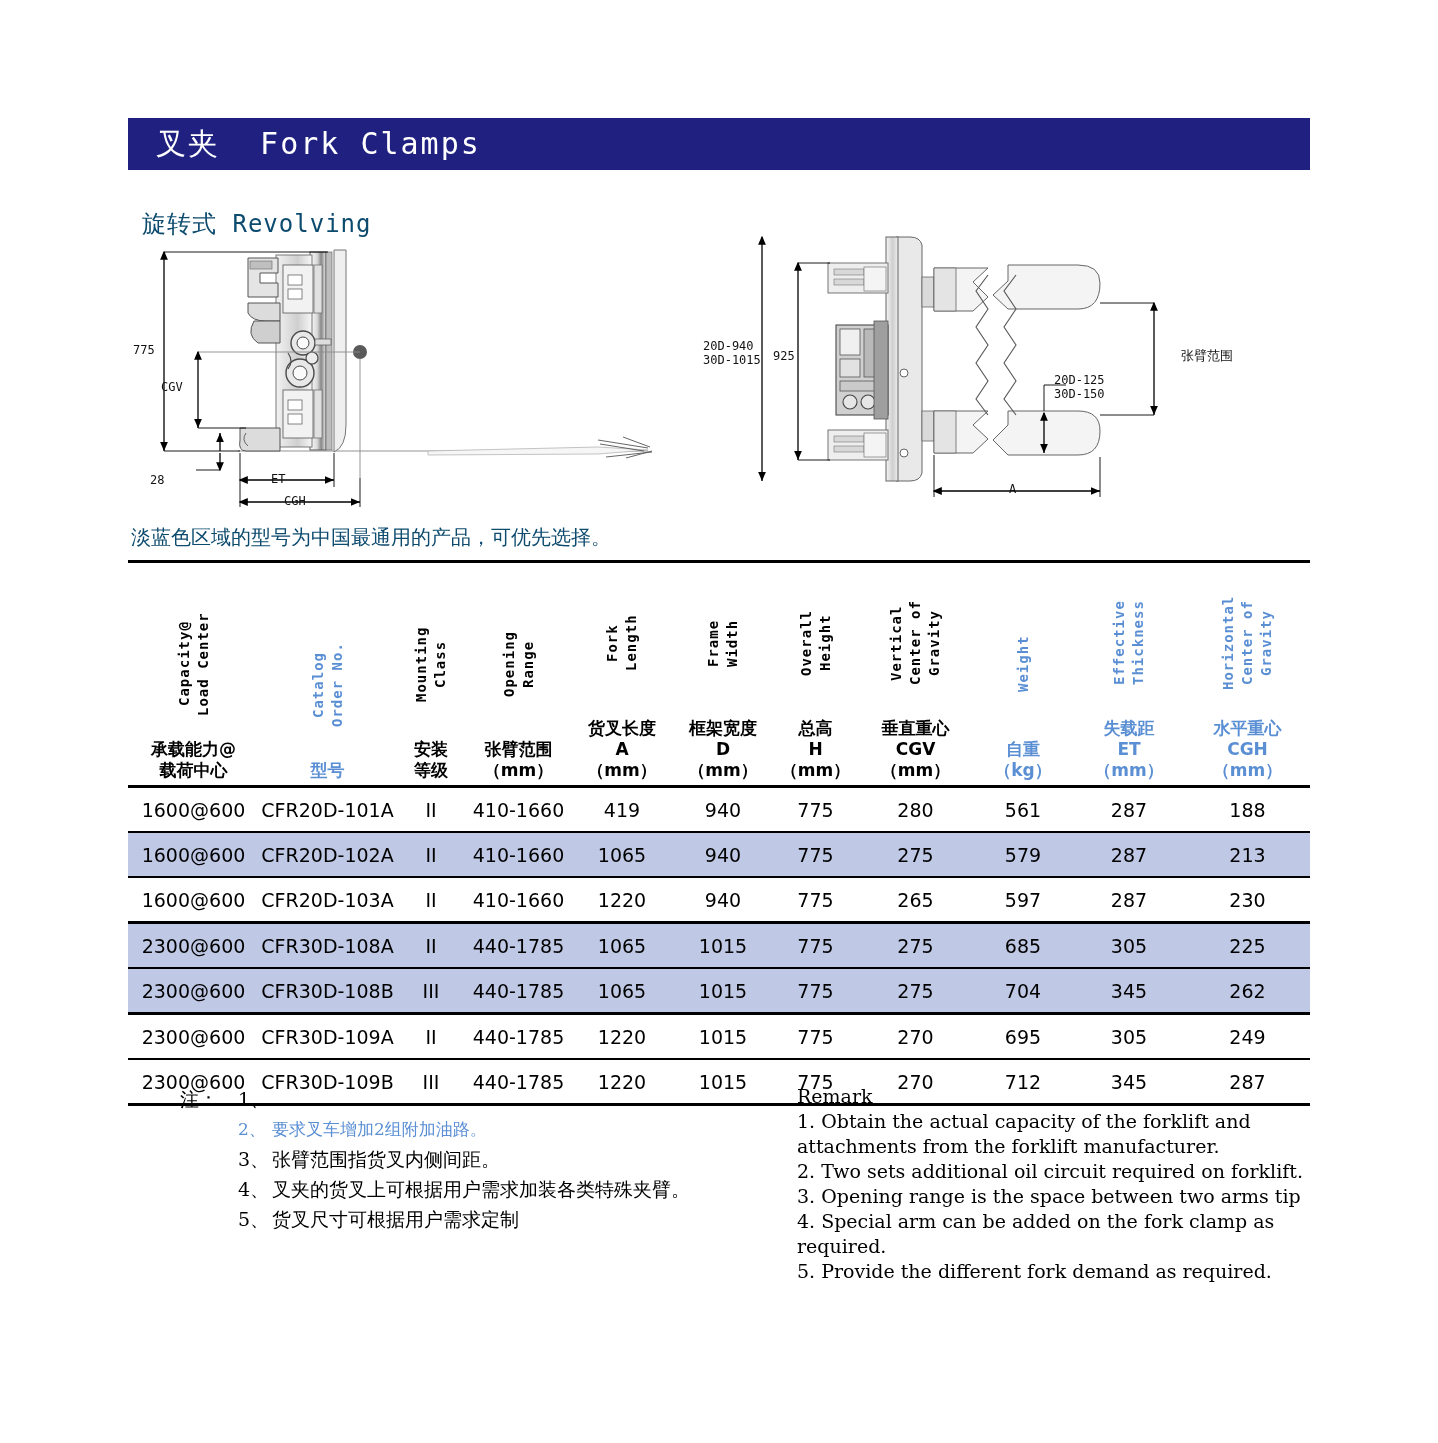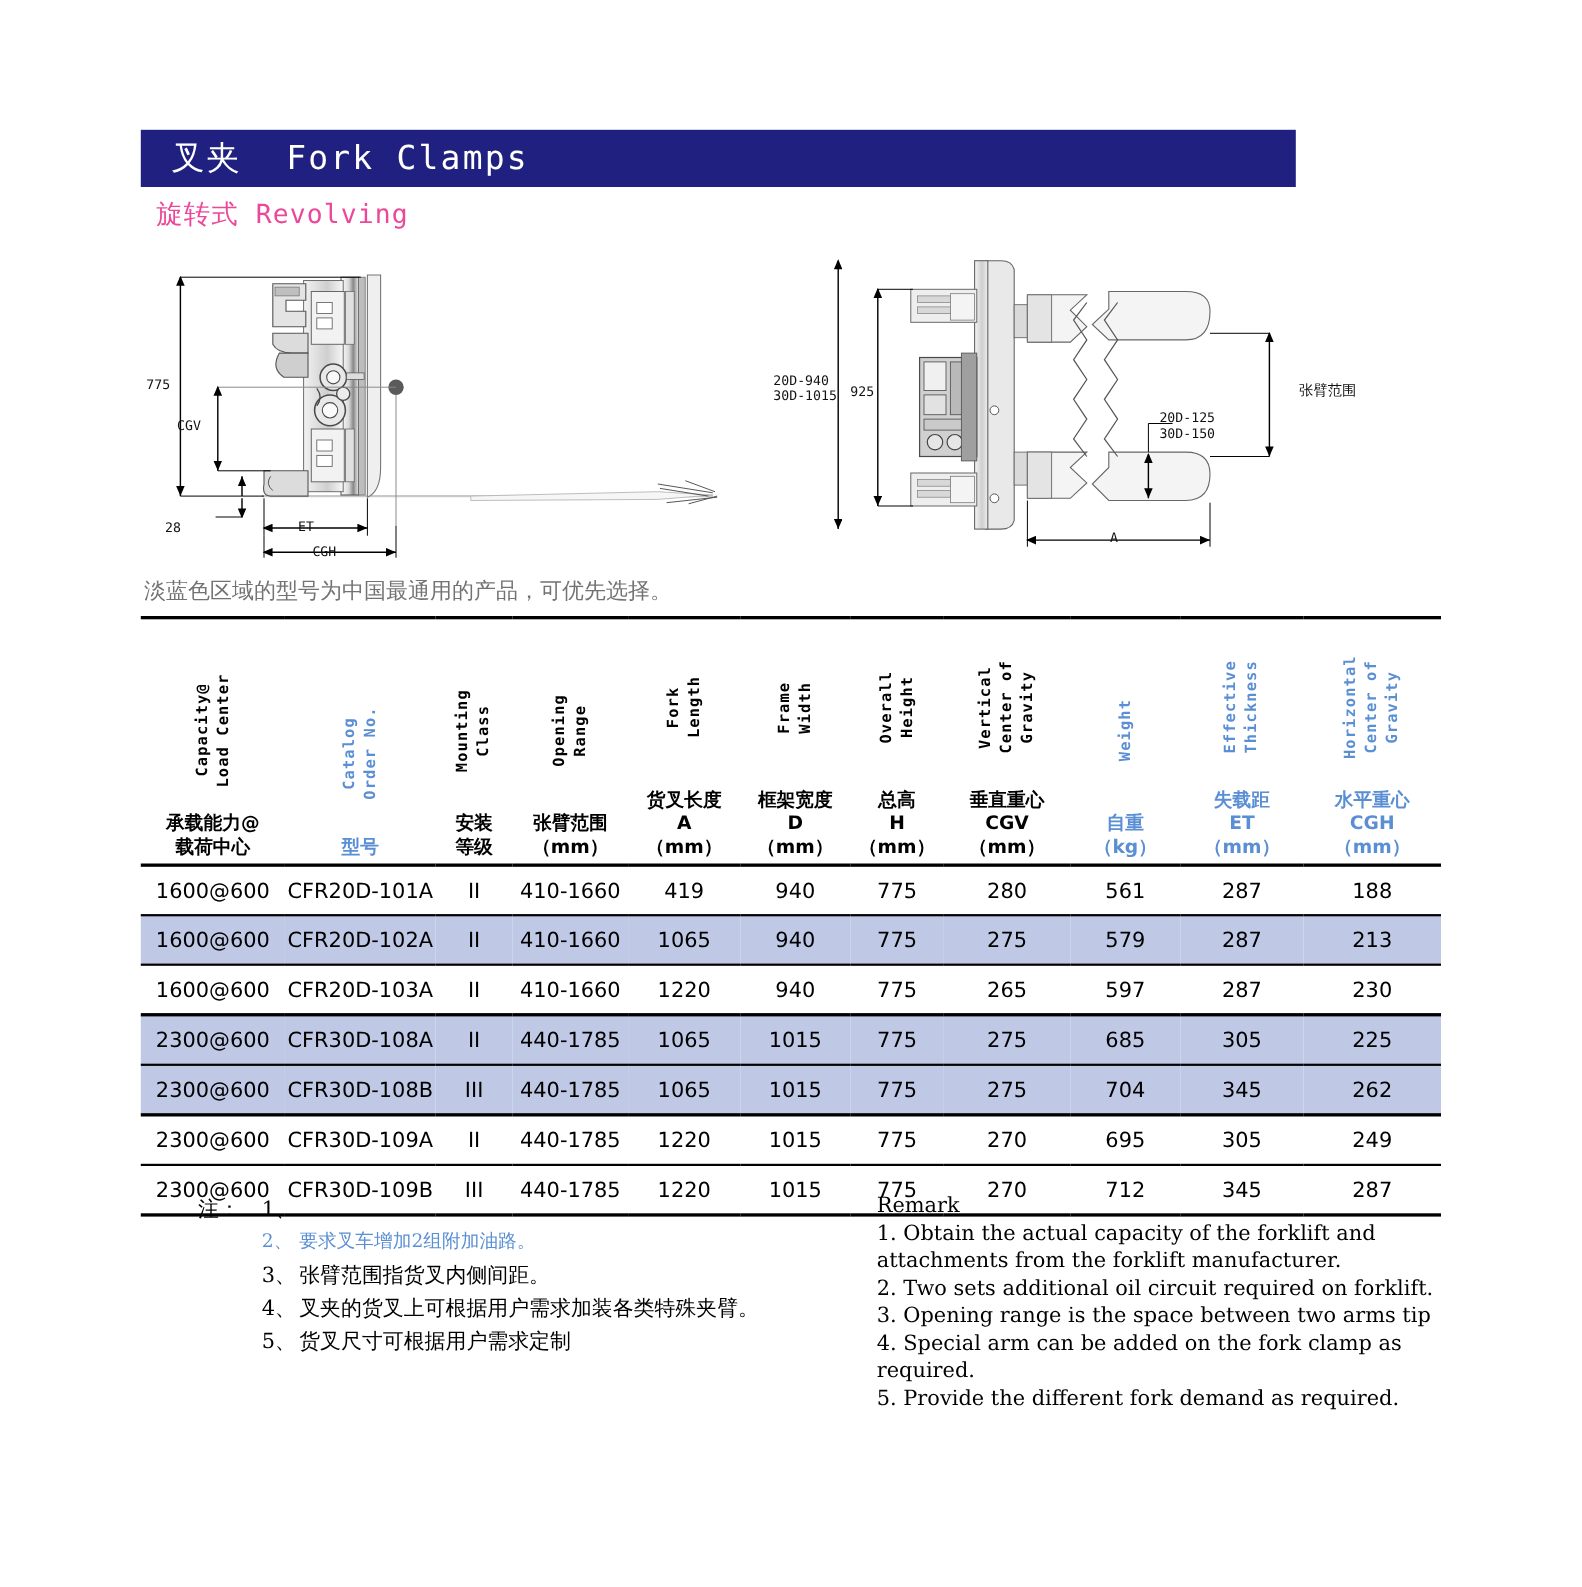--- a/index.html
+++ b/index.html
@@ -14,41 +14,41 @@
     color: #000000;
     position: relative;
     overflow: hidden;
   }
 
   
   #banner {
     position: absolute;
     left: 128px;
     top: 118px;
-    width: 1050px;
+    width: 1182px;
     height: 52px;
     background: #1f2080;
     display: flex;
     align-items: center;
   }
   #banner .banner-text {
     color: #ffffff;
     font-family: "DejaVu Sans Mono", monospace;
     font-size: 30px;
     letter-spacing: 2px;
     padding-left: 28px;
     white-space: pre;
   }
 
   
   #subtitle {
     position: absolute;
     left: 142px;
-    top: 179px;
-    color: #ec4899;
+    top: 208px;
+    color: #0c4a6e;
     font-family: "DejaVu Sans Mono", monospace;
     font-size: 24px;
     letter-spacing: 1px;
     white-space: pre;
   }
 
   
   #drawings {
     position: absolute;
     left: 128px;
@@ -70,21 +70,21 @@
   }
   svg.drawing { position: absolute; left: 0; top: 0; overflow: visible; }
 
   
   #pretable-note {
     position: absolute;
     left: 131px;
     top: 524px;
     font-family: "DejaVu Serif", serif;
     font-size: 20px;
-    color: #737373;
+    color: #0c4a6e;
     white-space: pre;
   }
 
   
   #spec-table {
     position: absolute;
     left: 128px;
     top: 560px;
     width: 1182px;
     border-collapse: collapse;

